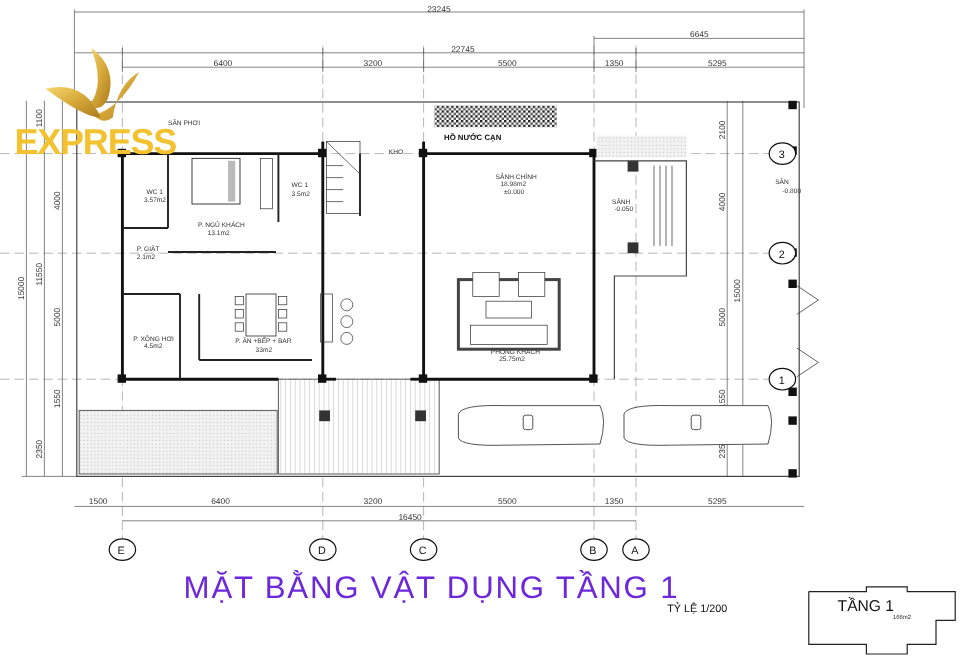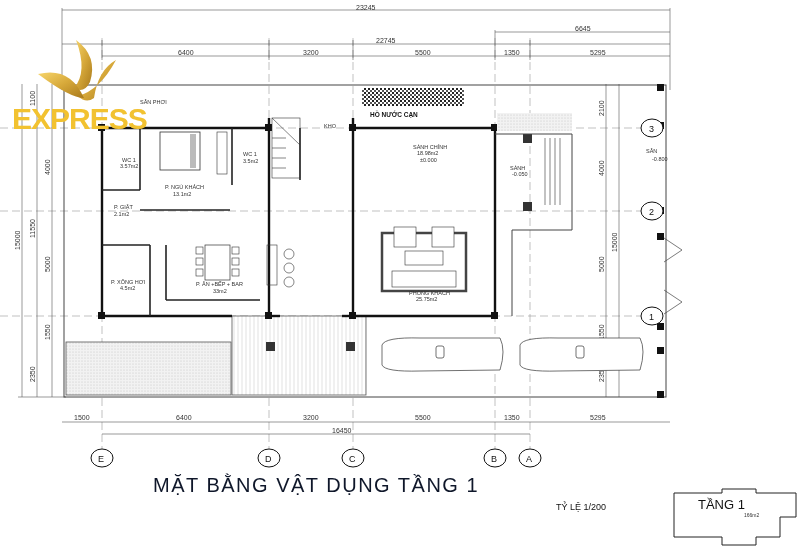--- a/index.html
+++ b/index.html
@@ -2,21 +2,21 @@
 <html><head>
 <meta charset="utf-8">
 <style>
   html,body{margin:0;padding:0;background:#fff;}
   body{width:800px;height:550px;position:relative;overflow:hidden;font-family:"Liberation Sans",sans-serif;color:#222;}
   #plan{position:absolute;left:0;top:0;width:800px;height:550px;}
   .dim{font-family:"Liberation Sans",sans-serif;font-size:7px;fill:#333;}
   .lbl{font-family:"Liberation Sans",sans-serif;font-size:5.5px;fill:#333;}
   .lblb{font-family:"Liberation Sans",sans-serif;font-size:6.5px;fill:#111;font-weight:bold;}
   .axis{font-family:"Liberation Sans",sans-serif;font-size:9px;fill:#111;}
-  .title{position:absolute;left:153px;top:474px;font-size:20px;letter-spacing:1.5px;color:#0f172a;font-family:"Liberation Sans",sans-serif;}
+  .title{position:absolute;left:153px;top:474px;font-size:26px;letter-spacing:1.5px;color:#6d28d9;font-family:"Liberation Sans",sans-serif;}
   .scale{position:absolute;left:556px;top:502px;font-size:9px;color:#111;}
   .legend{position:absolute;left:670px;top:487px;width:128px;height:60px;}
   .legend-name{position:absolute;left:28px;top:10px;font-size:13px;color:#111;}
   .legend-area{position:absolute;left:74px;top:25px;font-size:5px;color:#333;}
   .logo{position:absolute;left:8px;top:36px;width:140px;height:100px;}
   .logo-text{position:absolute;left:4px;top:66px;font-size:30px;font-weight:bold;color:#f2c230;letter-spacing:-1px;font-family:"Liberation Sans",sans-serif;}
 </style>
 </head>
 <body>
 

